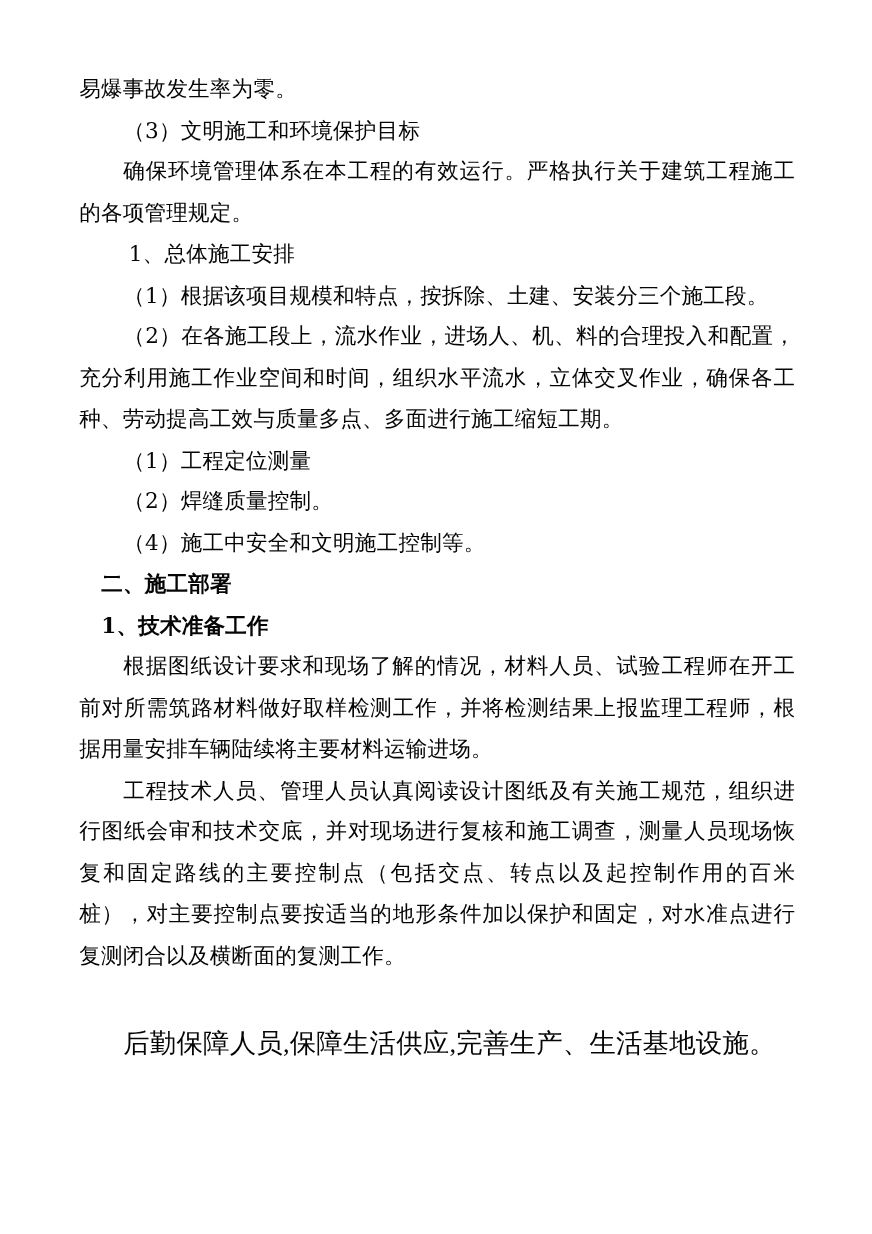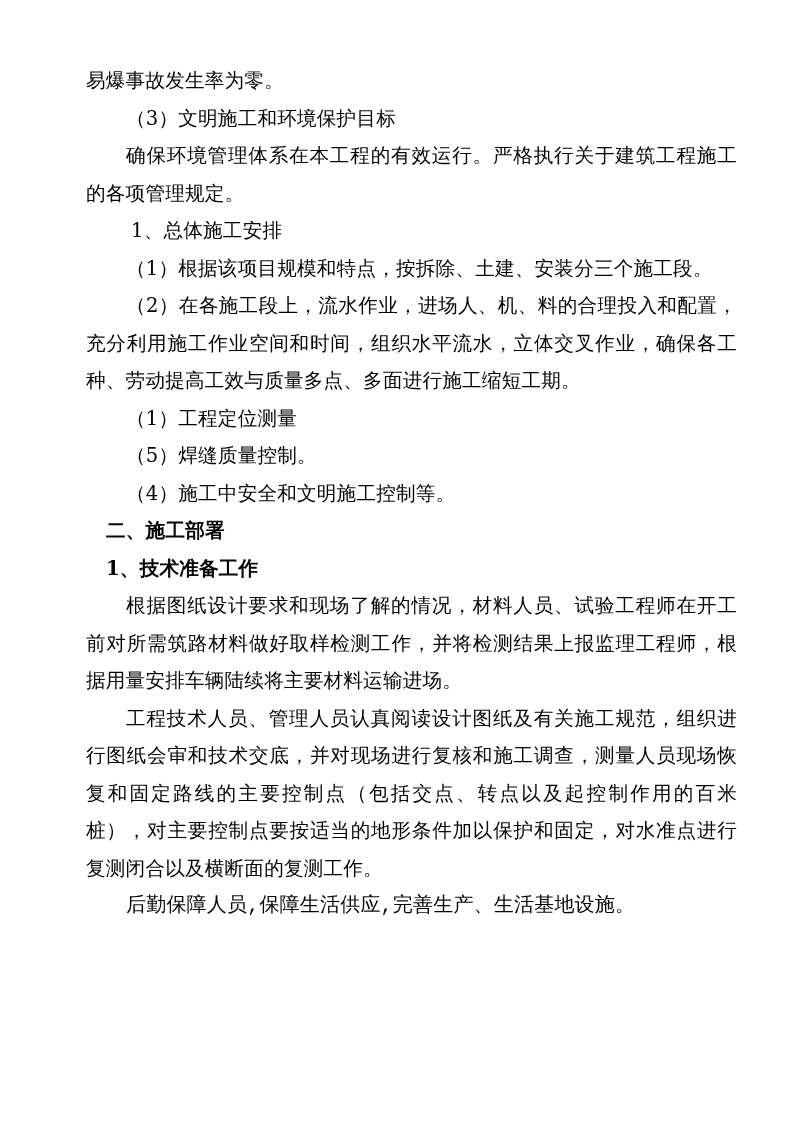--- a/index.html
+++ b/index.html
@@ -15,21 +15,21 @@
   #page {
     position: relative;
     width: 793px;
     height: 1122px;
     background: #ffffff;
     overflow: hidden;
     box-sizing: border-box;
   }
   #doc-body {
     position: absolute;
-    left: 86px;
+    left: 72px;
     top: 62px;
     width: 651px;
   }
   .para {
     font-size: 19.6px;
     line-height: 37.5px;
     text-align: justify;
     text-justify: inter-ideograph;
     margin: 0;
     letter-spacing: 0.2px;
@@ -40,22 +40,23 @@
   
   .ind-0 { text-indent: 0; }
   
   .ind-1 { text-indent: 20px; font-weight: bold; }
   
   .ind-2 { text-indent: 40px; }
   
   .ind-2h { text-indent: 45px; }
   
   .alt-punct {
-    font-family: Liberation Mono, monospace;
-    font-size: 20px;
+    font-family: Liberation Serif, serif;
+    font-size: 24px;
+    margin-top: 44px;
   }
 </style>
 </head>
 <body>
 
 <div id="page">
   <div id="doc-body">
 
     <p class="para ind-0">易爆事故发生率为零。</p>
 
@@ -65,21 +66,21 @@
 
     <p class="para ind-2h">1、总体施工安排</p>
 
     <p class="para ind-2">（1）根据该项目规模和特点，按拆除、土建、安装分三个施工段。</p>
 
     <p class="para ind-2">（2）在各施工段上，流水作业，进场人、机、料的合理投入和配置，充分利用施工作业空间和时间，组织水平流水，立体交叉作业，确保各工种、劳动提高工效与质量多点、多面进行施工缩短工期。</p>
 
 
     <p class="para ind-2">（1）工程定位测量</p>
 
-    <p class="para ind-2">（5）焊缝质量控制。</p>
+    <p class="para ind-2">（2）焊缝质量控制。</p>
 
 
     <p class="para ind-2">（4）施工中安全和文明施工控制等。</p>
 
     <p class="para ind-1">二、施工部署</p>
 
     <p class="para ind-1">1、技术准备工作</p>
 
     <p class="para ind-2">根据图纸设计要求和现场了解的情况，材料人员、试验工程师在开工前对所需筑路材料做好取样检测工作，并将检测结果上报监理工程师，根据用量安排车辆陆续将主要材料运输进场。</p>
 

